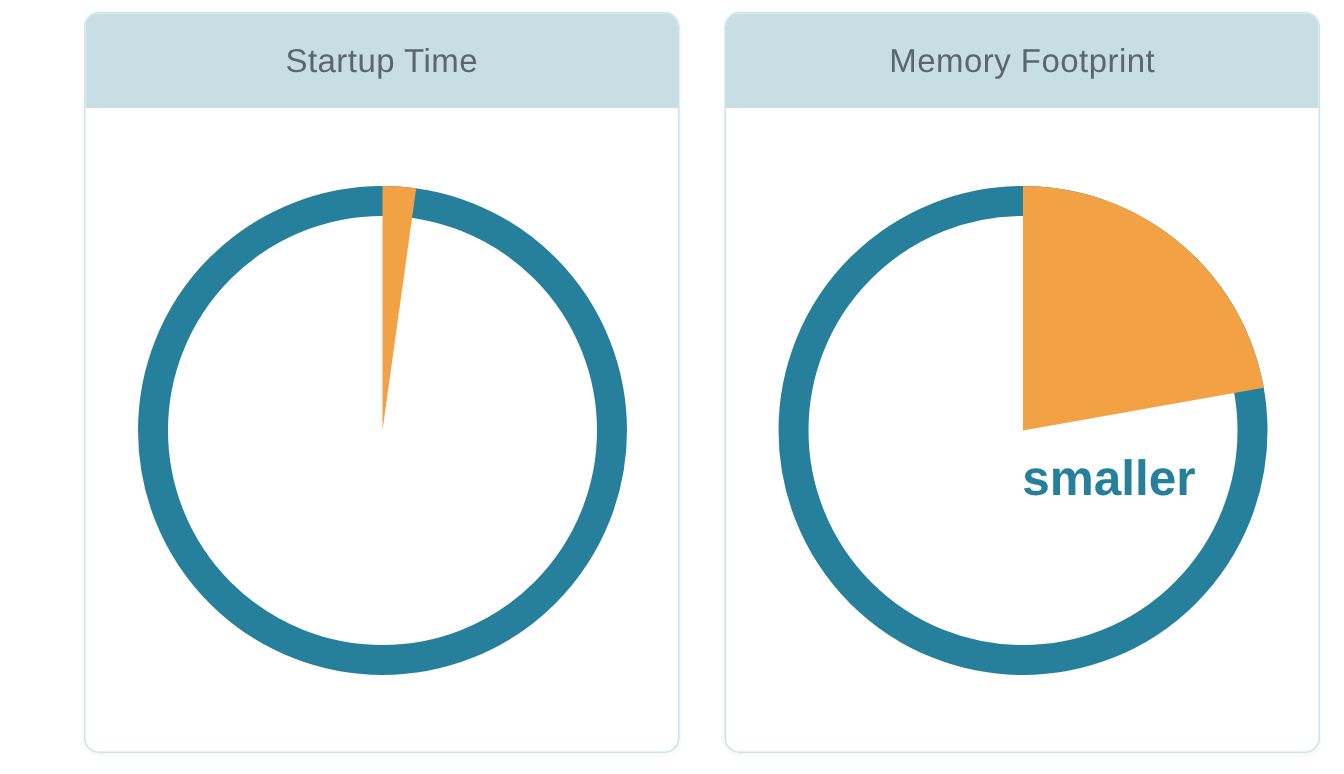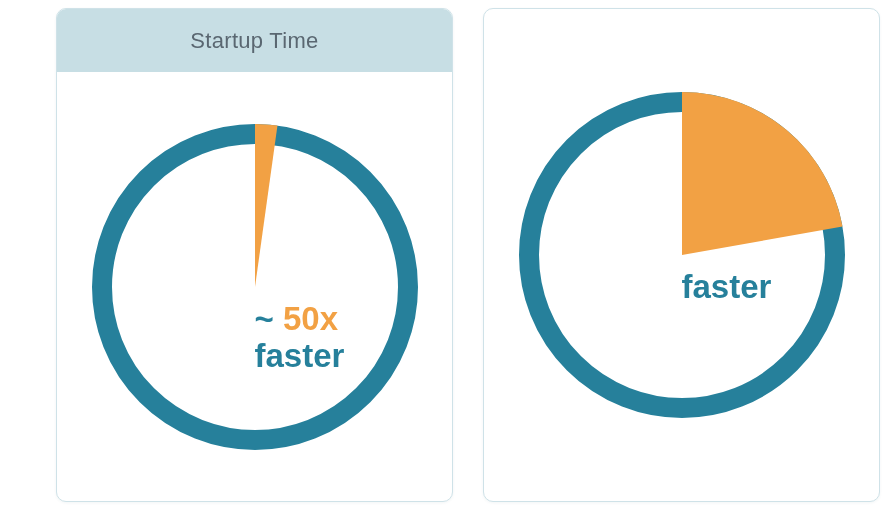--- a/index.html
+++ b/index.html
@@ -48,35 +48,34 @@
   <section class="card">
     <header class="card-header">
       <h2 class="card-title">Startup Time</h2>
     </header>
     <div class="card-body">
       <div class="chart-wrap">
         <svg class="pie-svg" viewBox="0 0 340 340">
           <circle cx="170" cy="170" r="153" fill="none" stroke-width="20" stroke="#26809b"></circle>
           <path d="M 170 170 L 170.00 7.00 A 163 163 0 0 1 192.46 8.55 Z" fill="#f2a144"></path>
         </svg>
-        <div class="center-label">
-          <div><span class="approx">~ </span><span class="value">50x</span></div>
-          <div class="word">faster</div>
-        </div>
       </div>
     </div>
   </section>
 
   <section class="card">
+    <header class="card-header">
+      <h2 class="card-title">Memory Footprint</h2>
+    </header>
     <div class="card-body">
       <div class="chart-wrap">
         <svg class="pie-svg" viewBox="0 0 340 340">
           <circle cx="170" cy="170" r="153" fill="none" stroke-width="20" stroke="#26809b"></circle>
           <path d="M 170 170 L 170.00 7.00 A 163 163 0 0 1 330.48 141.47 Z" fill="#f2a144"></path>
         </svg>
         <div class="center-label">
-          <div class="word">faster</div>
+          <div class="word">smaller</div>
         </div>
       </div>
     </div>
   </section>
 
 </div>
 
 </body></html>

